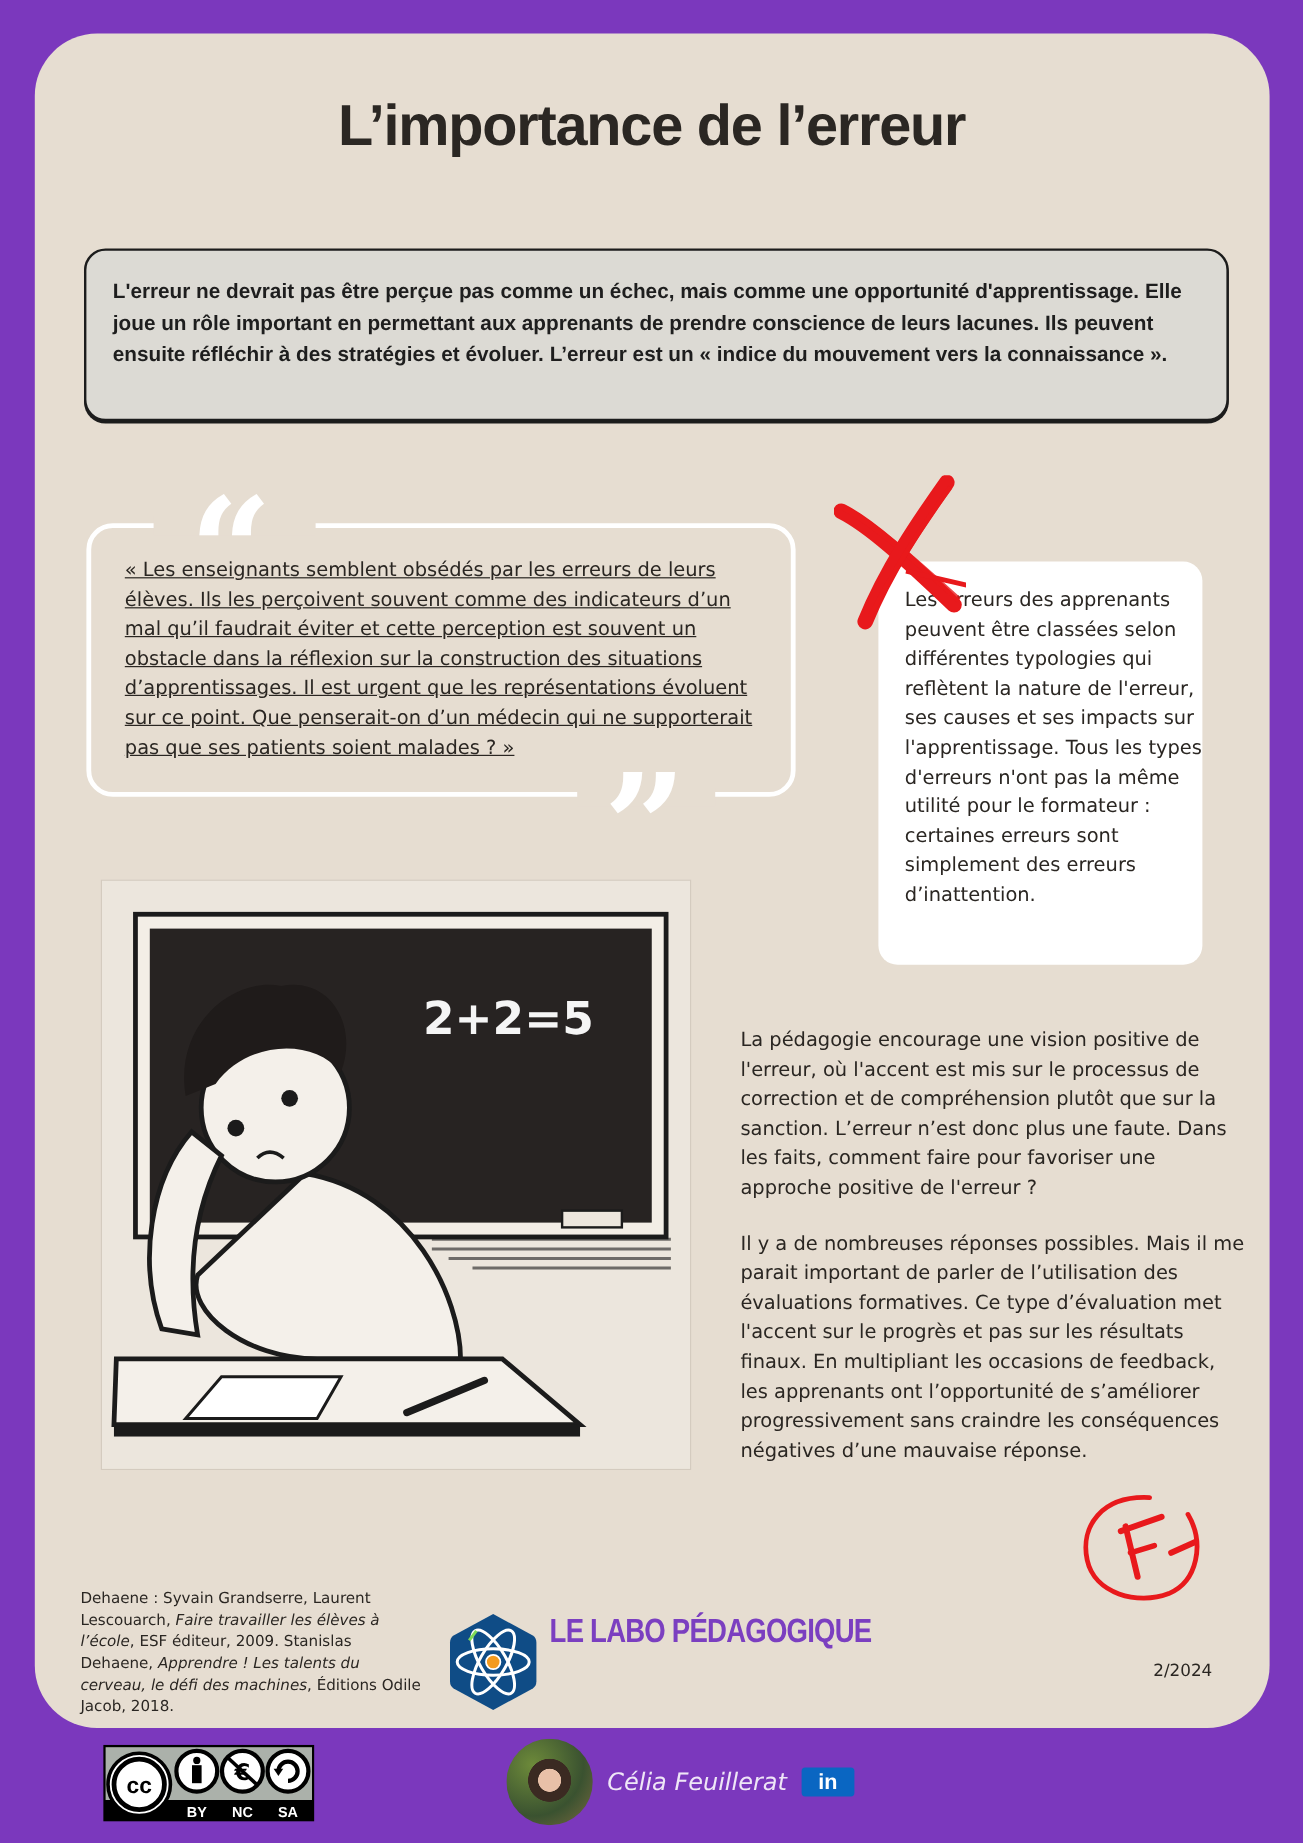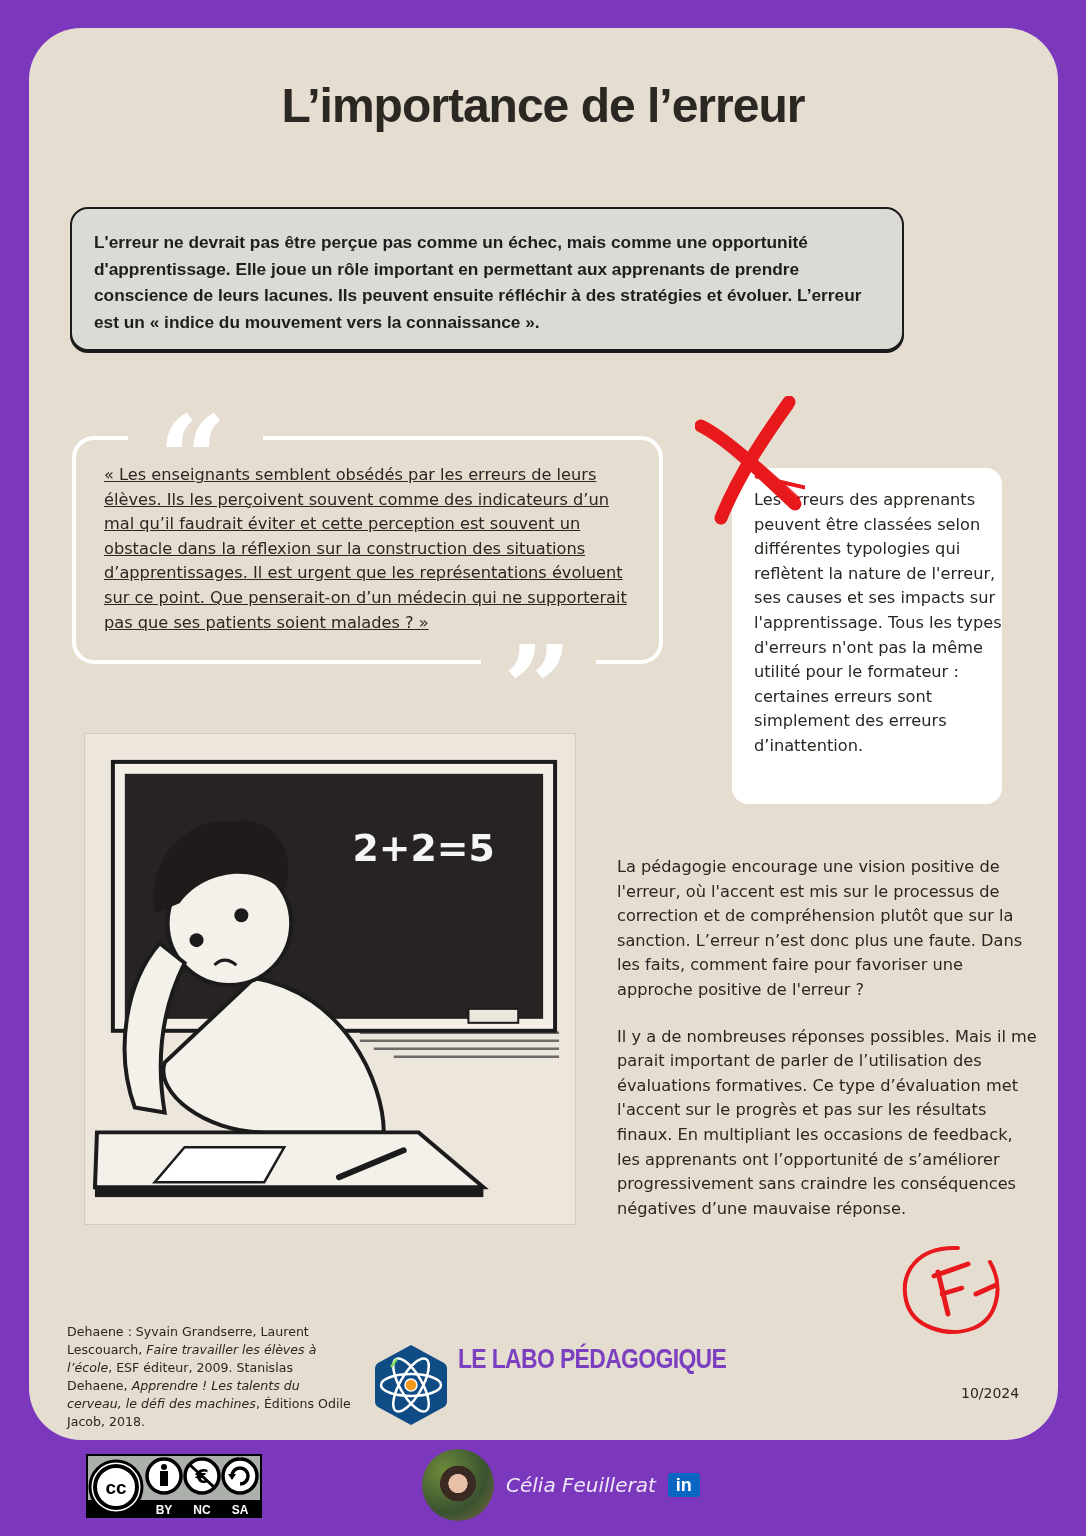--- a/index.html
+++ b/index.html
@@ -24,21 +24,21 @@
     text-align: center;
     font-family: "Liberation Sans", sans-serif;
     font-weight: bold;
     font-size: 48px;
     letter-spacing: -1px;
     color: #2b2723;
   }
   .intro-box {
     position: absolute;
     left: 70px; top: 207px;
-    width: 834px; height: 144px;
+    width: 954px; height: 144px;
     background: #dcdad4;
     border: 2.5px solid #1c1c1c;
     border-radius: 18px;
     box-shadow: 0 2px 0 #1c1c1c;
     padding: 20px 20px 0 22px;
     font-family: "Liberation Sans", sans-serif;
     font-weight: bold;
     font-size: 17.3px;
     line-height: 26.5px;
     color: #1e1e1e;
@@ -167,21 +167,21 @@
     overflow: hidden;
   }
   .author-name {
     margin-left: 12px;
     font-size: 20px;
     color: #efe6f7;
     font-style: italic;
   }
   .linkedin {
     margin-left: 12px;
-    width: 32px; height: 24px;
+    width: 44px; height: 24px;
     background: #0a66c2;
     border-radius: 3px;
     color: #ffffff;
     font-family: "Liberation Sans", sans-serif;
     font-weight: bold;
     font-size: 18px;
     line-height: 25px;
     text-align: center;
   }
 </style>
@@ -259,21 +259,21 @@
     <path d="M37 2 L70 20 Q73 22 73 26 L73 58 Q73 62 70 64 L37 82 L4 64 Q1 62 1 58 L1 26 Q1 22 4 20 Z" fill="#0f4c86"></path>
     <ellipse cx="37" cy="42" rx="30" ry="11" fill="none" stroke="#ffffff" stroke-width="2.5" transform="rotate(60 37 42)"></ellipse>
     <ellipse cx="37" cy="42" rx="30" ry="11" fill="none" stroke="#ffffff" stroke-width="2.5" transform="rotate(-60 37 42)"></ellipse>
     <ellipse cx="37" cy="42" rx="30" ry="11" fill="none" stroke="#ffffff" stroke-width="2.5"></ellipse>
     <circle cx="37" cy="42" r="6" fill="#f39a1e" stroke="#ffffff" stroke-width="1.5"></circle>
     <line x1="17" y1="24" x2="23" y2="16" stroke="#7ed957" stroke-width="2.5"></line>
   </svg>
   <span class="brand-name">LE LABO PÉDAGOGIQUE</span>
 </div>
 
-<span class="date">10/2024</span>
+<span class="date">2/2024</span>
 
 <svg class="cc-badge" viewBox="0 0 176 64">
   <rect x="0" y="0" width="176" height="64" fill="#000000"></rect>
   <rect x="2" y="2" width="172" height="44" fill="#abb1aa"></rect>
   <circle cx="30" cy="33" r="26" fill="#ffffff" stroke="#000" stroke-width="3"></circle>
   <circle cx="30" cy="33" r="21" fill="#ffffff" stroke="#000" stroke-width="4"></circle>
   <text x="30" y="40" text-anchor="middle" font-family="Liberation Sans, sans-serif" font-weight="bold" font-size="19" fill="#000">cc</text>
   <circle cx="78" cy="22" r="17" fill="#ffffff" stroke="#000" stroke-width="3.5"></circle>
   <circle cx="78" cy="13" r="3" fill="#000"></circle>
   <rect x="74" y="17" width="8" height="15" fill="#000"></rect>

